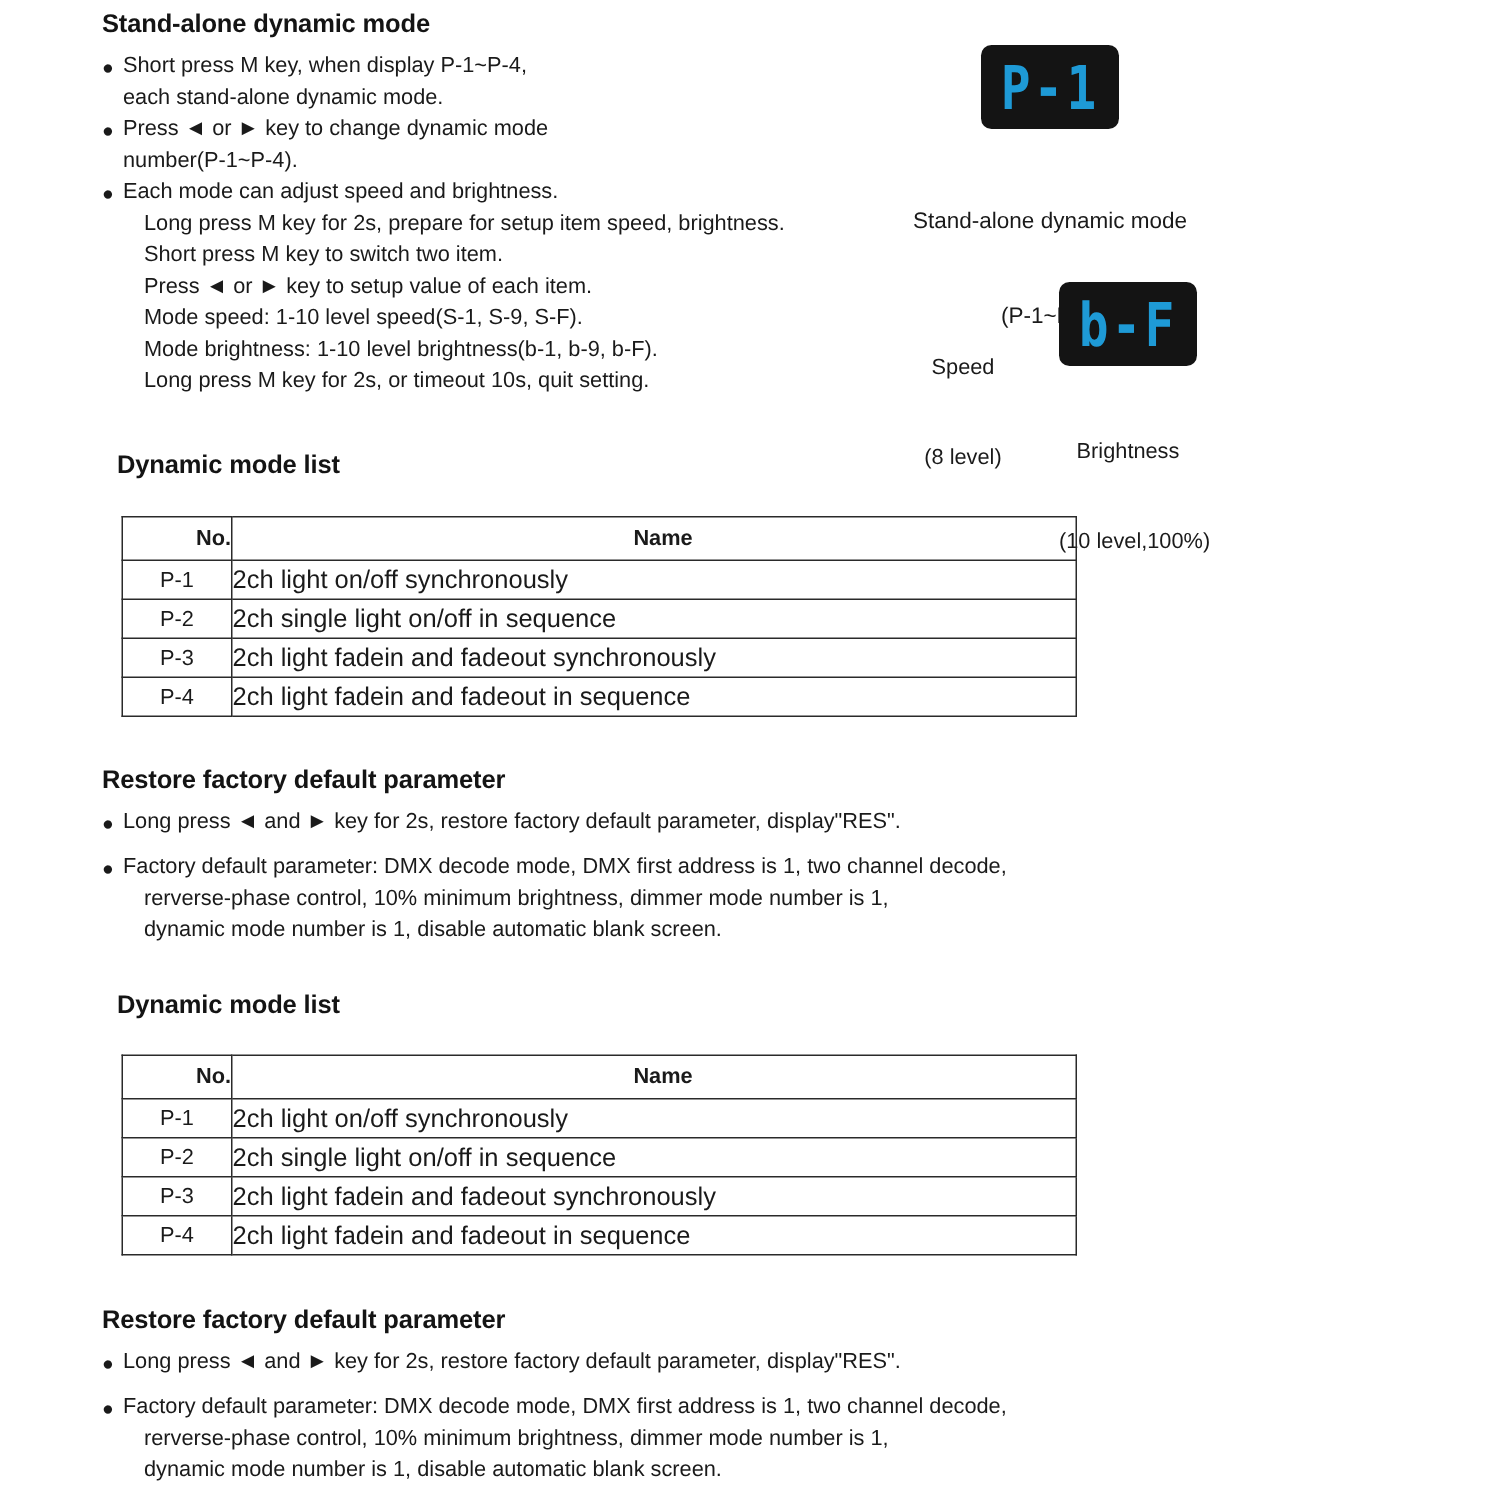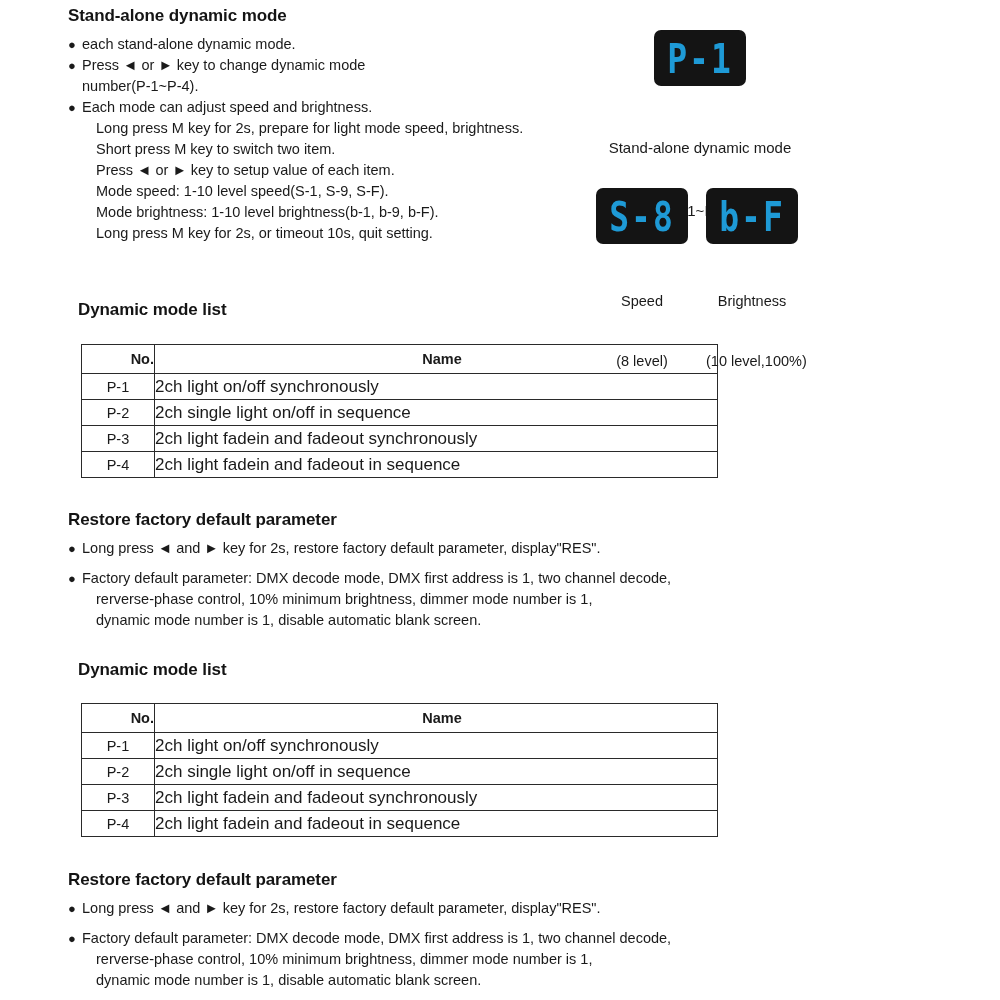--- a/index.html
+++ b/index.html
@@ -140,60 +140,58 @@
 </head>
 <body>
 
 <div class="blk section-title" id="stand-alone-title">Stand-alone dynamic mode</div>
 
 <div class="blk" id="stand-alone-bullets">
 
   <div class="bullet-row">
     <div class="bullet-dot">●</div>
     <div class="bullet-body">
+      <div class="body-line">Short press M key, when display P-1~P-4,</div>
       <div class="body-line">each stand-alone dynamic mode.</div>
     </div>
   </div>
 
   <div class="bullet-row">
     <div class="bullet-dot">●</div>
     <div class="bullet-body">
       <div class="body-line">Press ◄ or ► key to change dynamic mode</div>
       <div class="body-line">number(P-1~P-4).</div>
     </div>
   </div>
 
   <div class="bullet-row">
     <div class="bullet-dot">●</div>
     <div class="bullet-body">
       <div class="body-line">Each mode can adjust speed and brightness.</div>
-      <div class="body-line indent">Long press M key for 2s, prepare for light mode speed, brightness.</div>
+      <div class="body-line indent">Long press M key for 2s, prepare for setup item speed, brightness.</div>
       <div class="body-line indent">Short press M key to switch two item.</div>
       <div class="body-line indent">Press ◄ or ► key to setup value of each item.</div>
       <div class="body-line indent">Mode speed: 1-10 level speed(S-1, S-9, S-F).</div>
       <div class="body-line indent">Mode brightness: 1-10 level brightness(b-1, b-9, b-F).</div>
       <div class="body-line indent">Long press M key for 2s, or timeout 10s, quit setting.</div>
     </div>
   </div>
 </div>
 
 <div class="blk" id="led-p1-wrap">
   <div class="led-panel" id="led-p1">
     <span class="led-text">P-1</span>
   </div>
   <div class="caption" id="led-p1-caption">
     <div>Stand-alone dynamic mode</div>
     <div>(P-1~P-4)</div>
   </div>
 </div>
 
 <div class="blk" id="led-speed-wrap">
-  <div class="led-panel" id="led-speed">
-    <span class="led-text">S-8</span>
-  </div>
   <div class="led-caption-small">
     <div>Speed</div>
     <div>(8 level)</div>
   </div>
 </div>
 
 <div class="blk" id="led-bright-wrap">
   <div class="led-panel" id="led-bright">
     <span class="led-text">b-F</span>
   </div>

